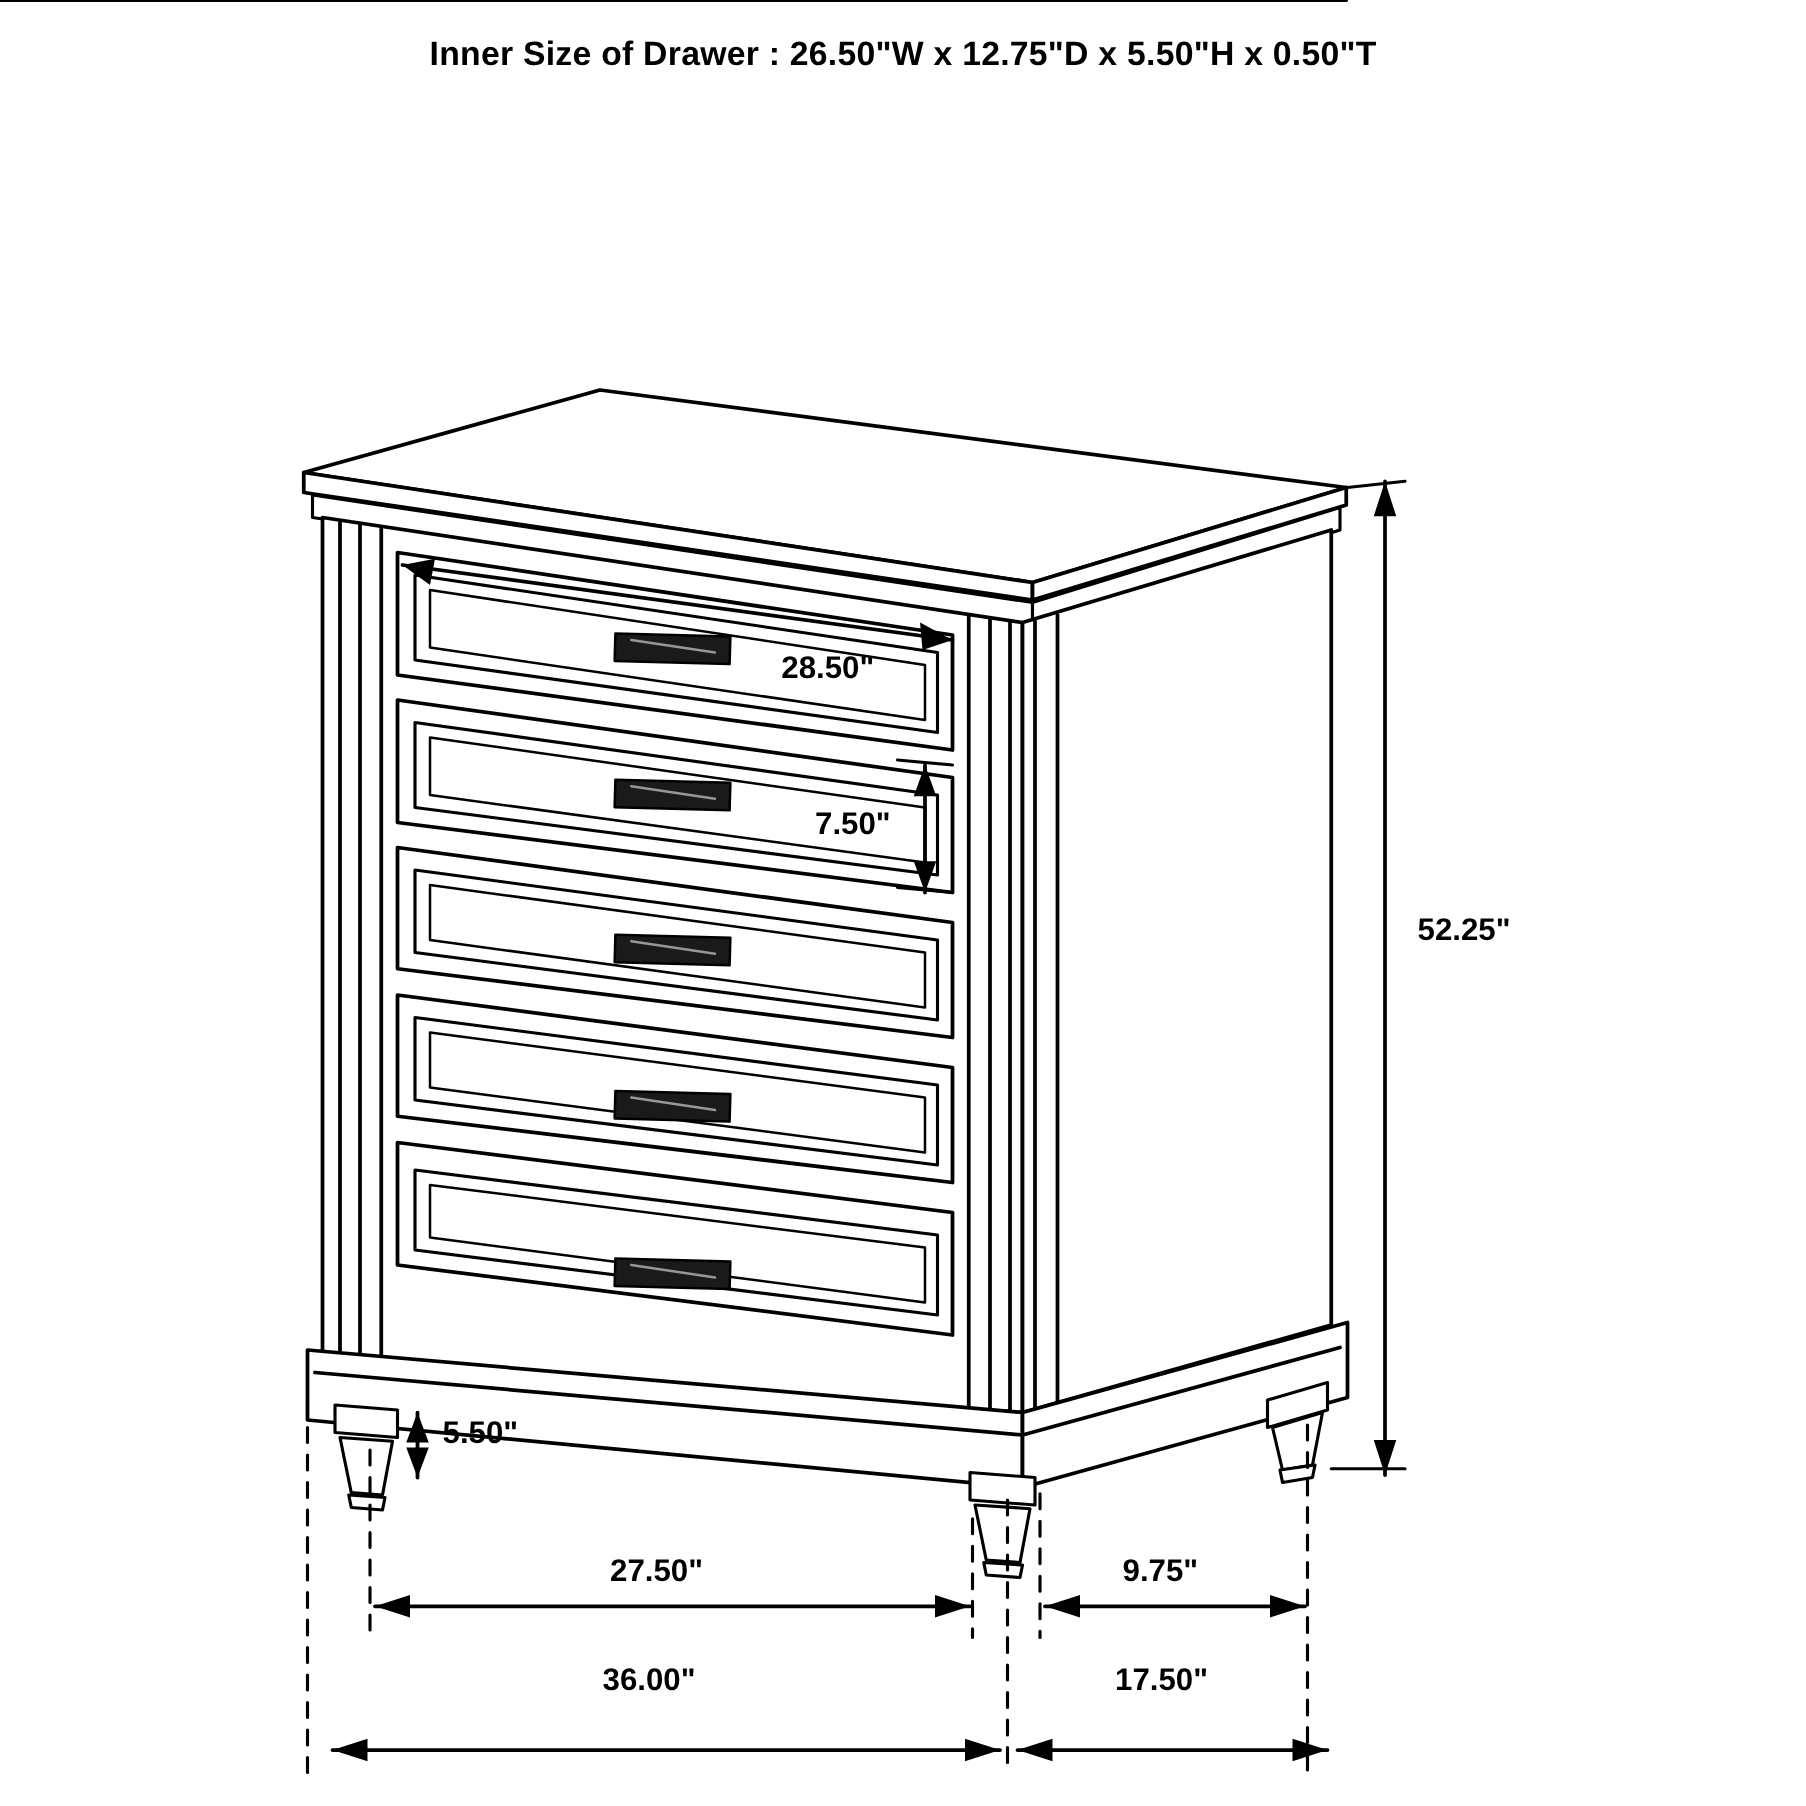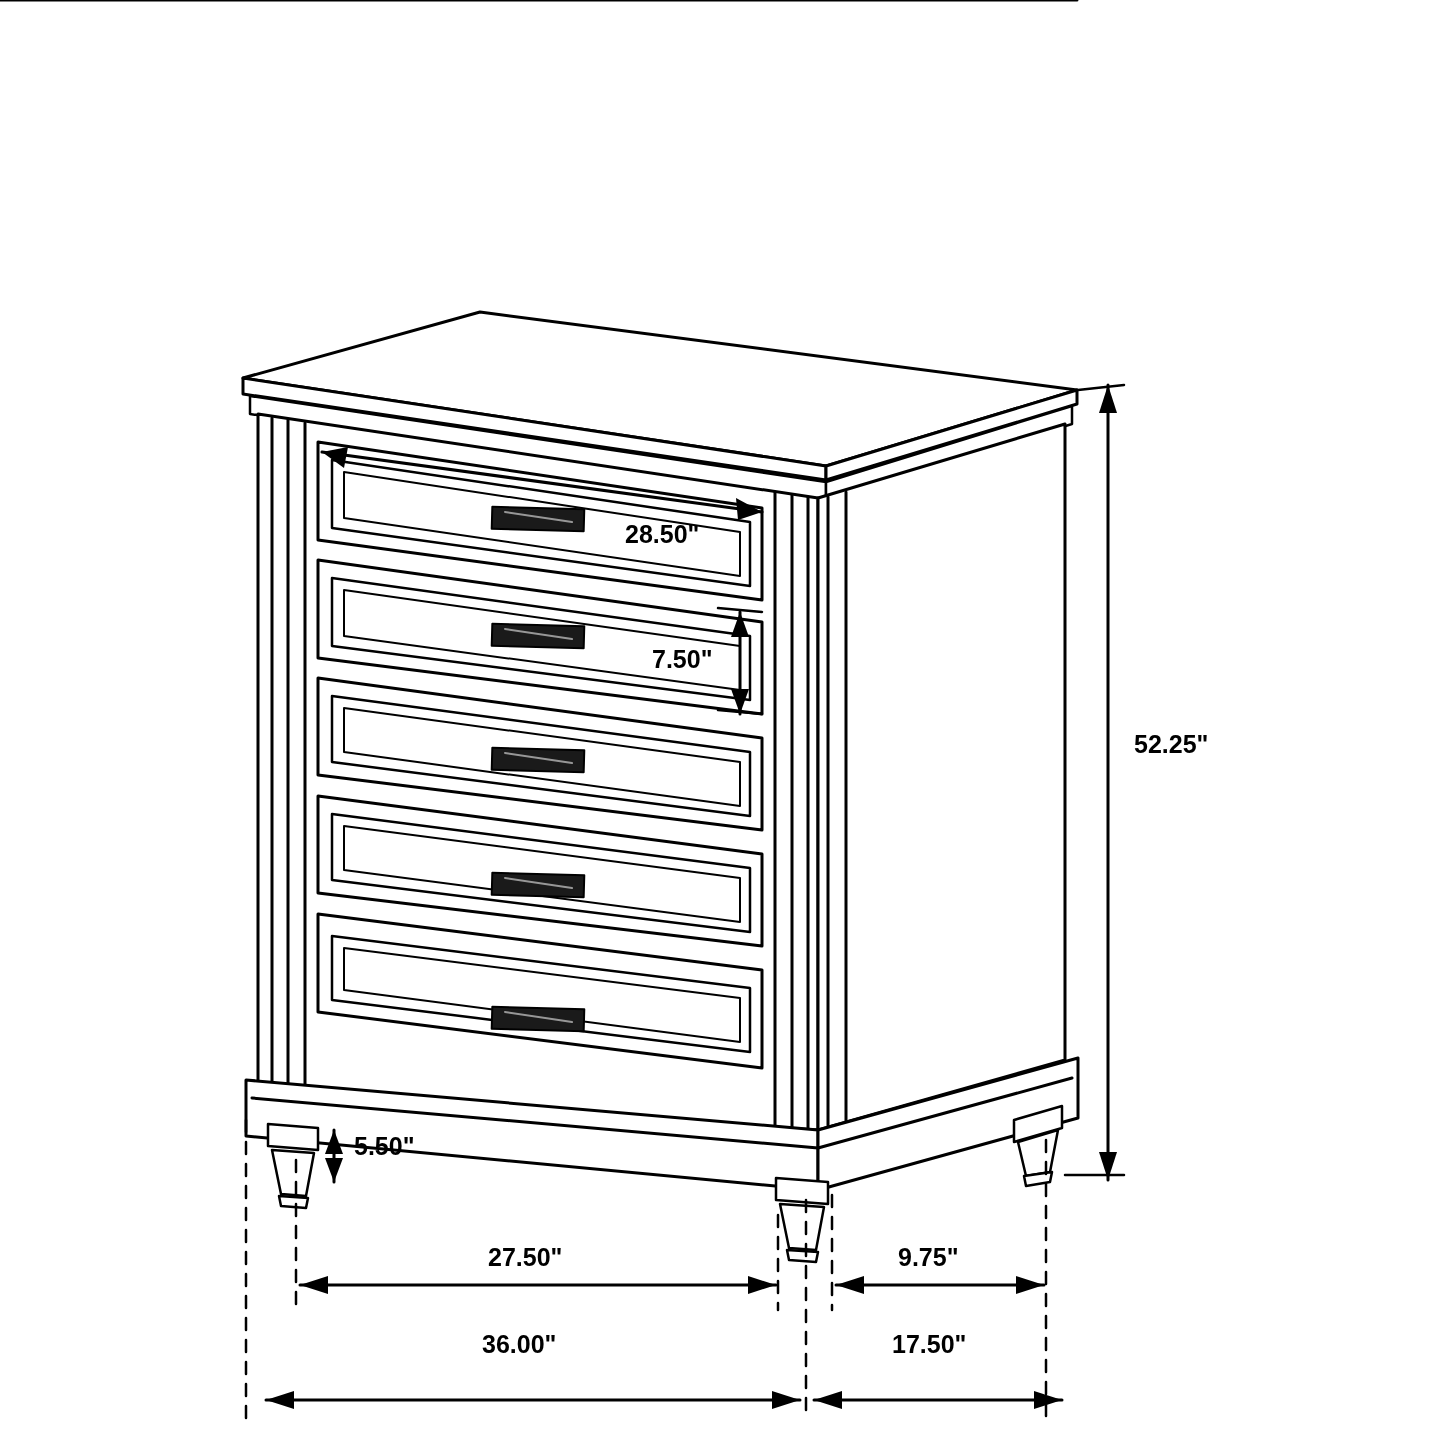--- a/index.html
+++ b/index.html
@@ -44,20 +44,21 @@
     font-weight: bold;
     color: #000;
     white-space: nowrap;
   }
 </style>
 </head>
 <body>
 
 <div id="stage">
 
+  <div class="title">Inner Size of Drawer : 26.50"W x 12.75"D x 5.50"H x 0.50"T</div>
 
   <svg class="dwg" viewBox="0 0 1445 1445">
     <g fill="none" stroke="#000" stroke-width="3" stroke-linejoin="round" stroke-linecap="round">
 
       <g>
         <polygon points="243,378 480,312 1077,390 826,466" fill="#fff" stroke="#000" stroke-width="3"></polygon>
         <polygon points="243,378 826,466 826,480 243,394" fill="#fff" stroke="#000" stroke-width="3"></polygon>
         <polygon points="826,466 1077,390 1077,404 826,480" fill="#fff" stroke="#000" stroke-width="3"></polygon>
 
         <polygon points="250,396 826,482 826,500 250,414" fill="#fff" stroke="#000" stroke-width="2.5"></polygon>

